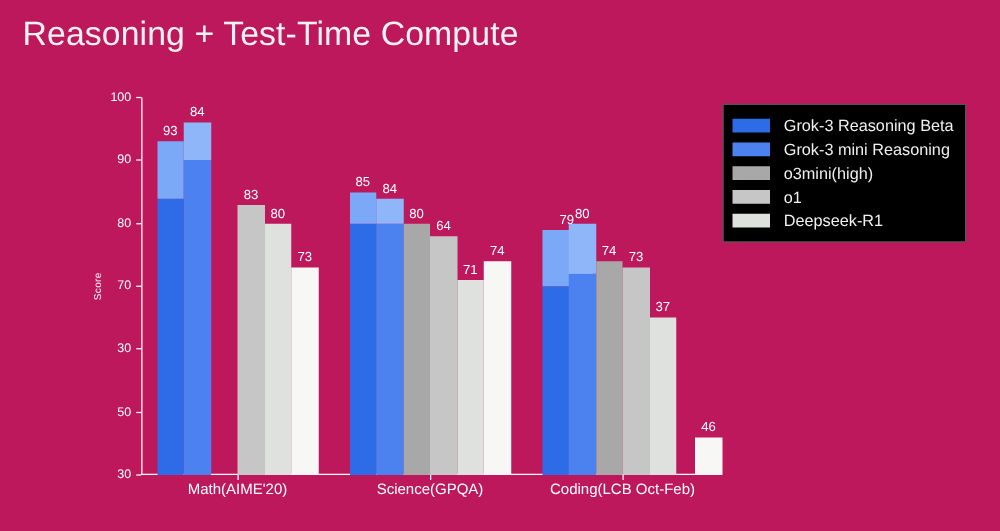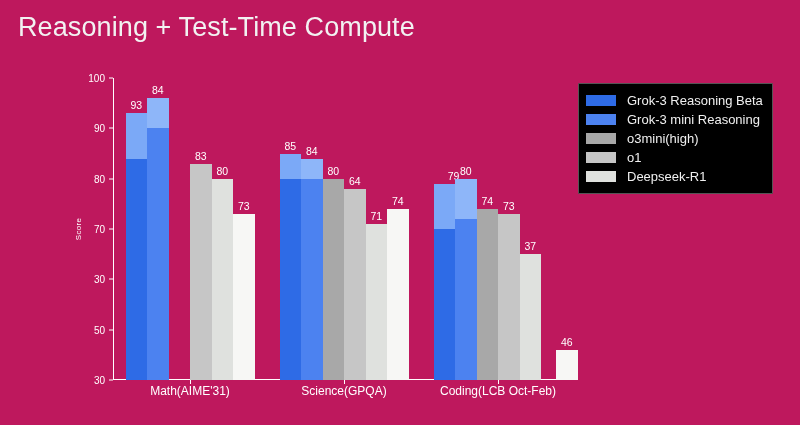--- a/index.html
+++ b/index.html
@@ -268,21 +268,21 @@
             <div class="seg-base" style="height: 100%; background: rgb(223, 225, 222);"></div>
             <div class="bar-value" style="bottom: 127.833px;">37</div>
           </div>
           <div class="bar" title="Gemini-2 Flash Thinking — Coding(LCB Oct-Feb): 46" style="left: 107.5px; width: 21.5px; height: 30.2px; margin-left: 15px;">
             <div class="seg-base" style="height: 100%; background: rgb(247, 247, 245);"></div>
             <div class="bar-value" style="bottom: 32.2px;">46</div>
           </div>
         </div>
       </div>
     <div id="xticks">
-        <div class="xtick-label" style="left: 77px;">Math(AIME'31)</div>
+        <div class="xtick-label" style="left: 77px;">Math(AIME'20)</div>
         <div class="xtick-mark" style="left: 77px;"></div>
         <div class="xtick-label" style="left: 231px;">Science(GPQA)</div>
         <div class="xtick-mark" style="left: 231px;"></div>
         <div class="xtick-label" style="left: 385px;">Coding(LCB Oct-Feb)</div>
         <div class="xtick-mark" style="left: 385px;"></div>
       </div>
   </div>
 
   <div id="legend">
       <div class="legend-row">

